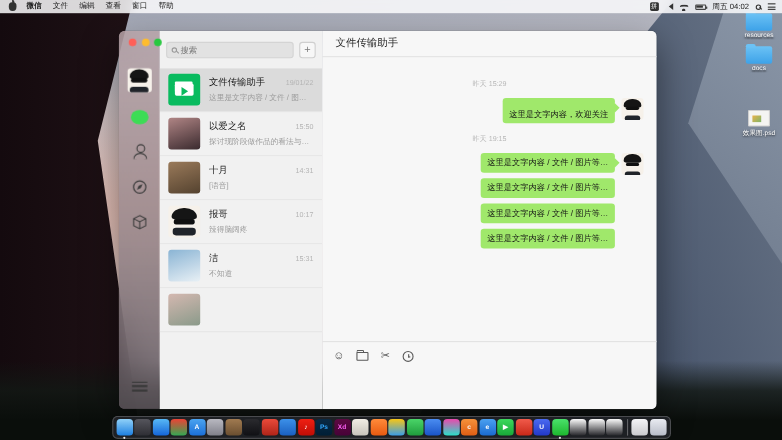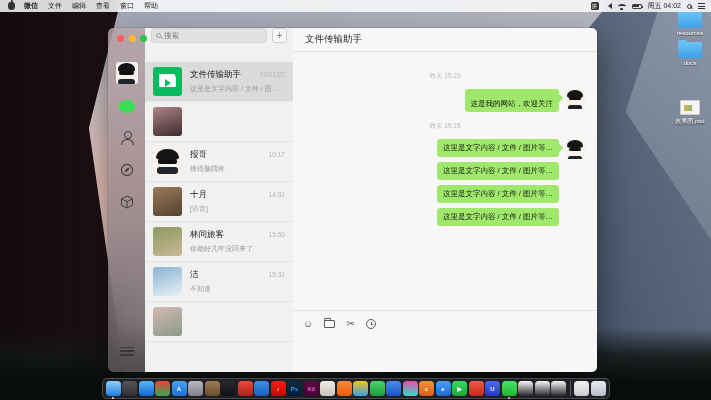--- a/index.html
+++ b/index.html
@@ -71,21 +71,21 @@
   .av-cartoon::after { content:""; position:absolute; top:42%; left:18%; right:18%; height:15%; background:#101010; border-radius:2px; box-shadow:0 9px 0 1px #20242a; }
   .av-file-transfer { background:#09bb5f; }
   .av-file-transfer::before { content:""; position:absolute; left:22%; top:30%; width:56%; height:40%; background:#fff; border-radius:1.5px; box-shadow:-0.5px -2.5px 0 -0.5px #fff; }
   .av-file-transfer::after { content:""; position:absolute; left:40%; top:40%; border:4px solid transparent; border-left:6px solid #09bb5f; }
   .av-official { background:#2e7cd5; }
   .av-official::before { content:""; position:absolute; left:26%; top:20%; width:48%; height:60%; background:#fff; border-radius:1.5px; }
   .av-official::after { content:""; position:absolute; left:36%; top:32%; width:28%; height:36%; background:repeating-linear-gradient(180deg,#2e7cd5 0 1.4px,transparent 1.4px 3.6px); }
 
   
   #list { width:148px; flex:0 0 148px; background:#f1f1f1; display:flex; flex-direction:column; }
-  #list-top { height:34px; display:flex; padding:0 6px; gap:5px; }
+  #list-top { height:34px; display:flex; align-items:center; padding:0 6px; gap:5px; }
   #search-box { flex:1; height:15px; background:#e2e2e2; border:1px solid #d4d4d4; border-radius:3px; display:flex; align-items:center; padding:0 4px; gap:3px; }
   #search-box input { border:none; outline:none; background:transparent; width:100%; font-size:7.5px; color:#666; font-family:"Liberation Sans",sans-serif; }
   .mag { position:relative; width:5px; height:5px; border:1px solid #9a9a9a; border-radius:50%; flex:0 0 auto; }
   .mag::after { content:""; position:absolute; width:3px; height:1px; background:#9a9a9a; transform:rotate(45deg); right:-2.6px; bottom:-1px; }
   #add-btn { width:15px; height:15px; border:1px solid #cfcfcf; border-radius:3px; background:#f7f7f7; color:#7a7a7a; font-size:10px; line-height:13px; text-align:center; }
   #rows { flex:1; overflow:hidden; }
   .row { height:40px; display:flex; align-items:center; padding:0 8px; gap:8px; border-bottom:1px solid #e6e6e6; background:#f1f1f1; }
   .row.sel { background:#dbdbdb; }
   .row .av { width:29px; height:29px; flex:0 0 29px; }
   .row-main { flex:1; min-width:0; }
@@ -218,49 +218,46 @@
           <span class="row-main">
               <span class="row-top">
                 <span class="row-name">文件传输助手</span>
                 <span class="row-time">19/01/22</span>
               </span>
               <div class="row-prev">这里是文字内容 / 文件 / 图片等…</div>
             </span>
         </div>
         <div class="row">
           <span class="av" style="background: linear-gradient(160deg, rgb(176, 133, 133), rgb(58, 42, 46));"></span>
+          <span class="row-main">
+              <span class="row-top">
+                <span class="row-name">以爱之名</span>
+                <span class="row-time">15:50</span>
+              </span>
+              <div class="row-prev">探讨现阶段做作品的看法与确…</div>
+            </span>
+        </div>
+        <div class="row">
+          <span class="av" style="background: linear-gradient(160deg, rgb(154, 122, 90), rgb(84, 66, 47));"></span>
+          <span class="row-main">
+              <span class="row-top">
+                <span class="row-name">十月</span>
+                <span class="row-time">14:31</span>
+              </span>
+              <div class="row-prev">[语音]</div>
+            </span>
         </div>
         <div class="row">
           <span class="av av-cartoon"></span>
           <span class="row-main">
               <span class="row-top">
                 <span class="row-name">报哥</span>
                 <span class="row-time">10:17</span>
               </span>
               <div class="row-prev">辣得脑阔疼</div>
-            </span>
-        </div>
-        <div class="row">
-          <span class="av" style="background: linear-gradient(160deg, rgb(154, 122, 90), rgb(84, 66, 47));"></span>
-          <span class="row-main">
-              <span class="row-top">
-                <span class="row-name">十月</span>
-                <span class="row-time">14:31</span>
-              </span>
-              <div class="row-prev">[语音]</div>
-            </span>
-        </div>
-        <div class="row">
-          <span class="av" style="background: linear-gradient(160deg, rgb(138, 154, 98), rgb(201, 184, 150));"></span>
-          <span class="row-main">
-              <span class="row-top">
-                <span class="row-name">林间旅客</span>
-                <span class="row-time">15:56</span>
-              </span>
-              <div class="row-prev">你都好几年没回来了</div>
             </span>
         </div>
         <div class="row">
           <span class="av" style="background: linear-gradient(160deg, rgb(138, 180, 212), rgb(232, 240, 245));"></span>
           <span class="row-main">
               <span class="row-top">
                 <span class="row-name">洁</span>
                 <span class="row-time">15:31</span>
               </span>
               <div class="row-prev">不知道</div>
@@ -273,21 +270,21 @@
     </div>
 
     <div id="chat">
       <div id="chat-head">
         <span id="chat-title">文件传输助手</span>
       </div>
       <div id="msgs">
         <div class="ts">昨天 15:29</div>
         <div class="msg-line">
           <div class="bubble tail">
-            <div class="sub">这是我的网站，欢迎关注</div>
+            <div class="sub">这里是文字内容，欢迎关注</div>
           </div>
           <span class="av av-cartoon msg-av"></span>
         </div>
         <div class="ts">昨天 19:15</div>
         <div class="msg-line">
           <div class="bubble tail">这里是文字内容 / 文件 / 图片等…</div>
           <span class="av av-cartoon msg-av"></span>
         </div>
         <div class="msg-line">
           <div class="bubble">这里是文字内容 / 文件 / 图片等…</div>

